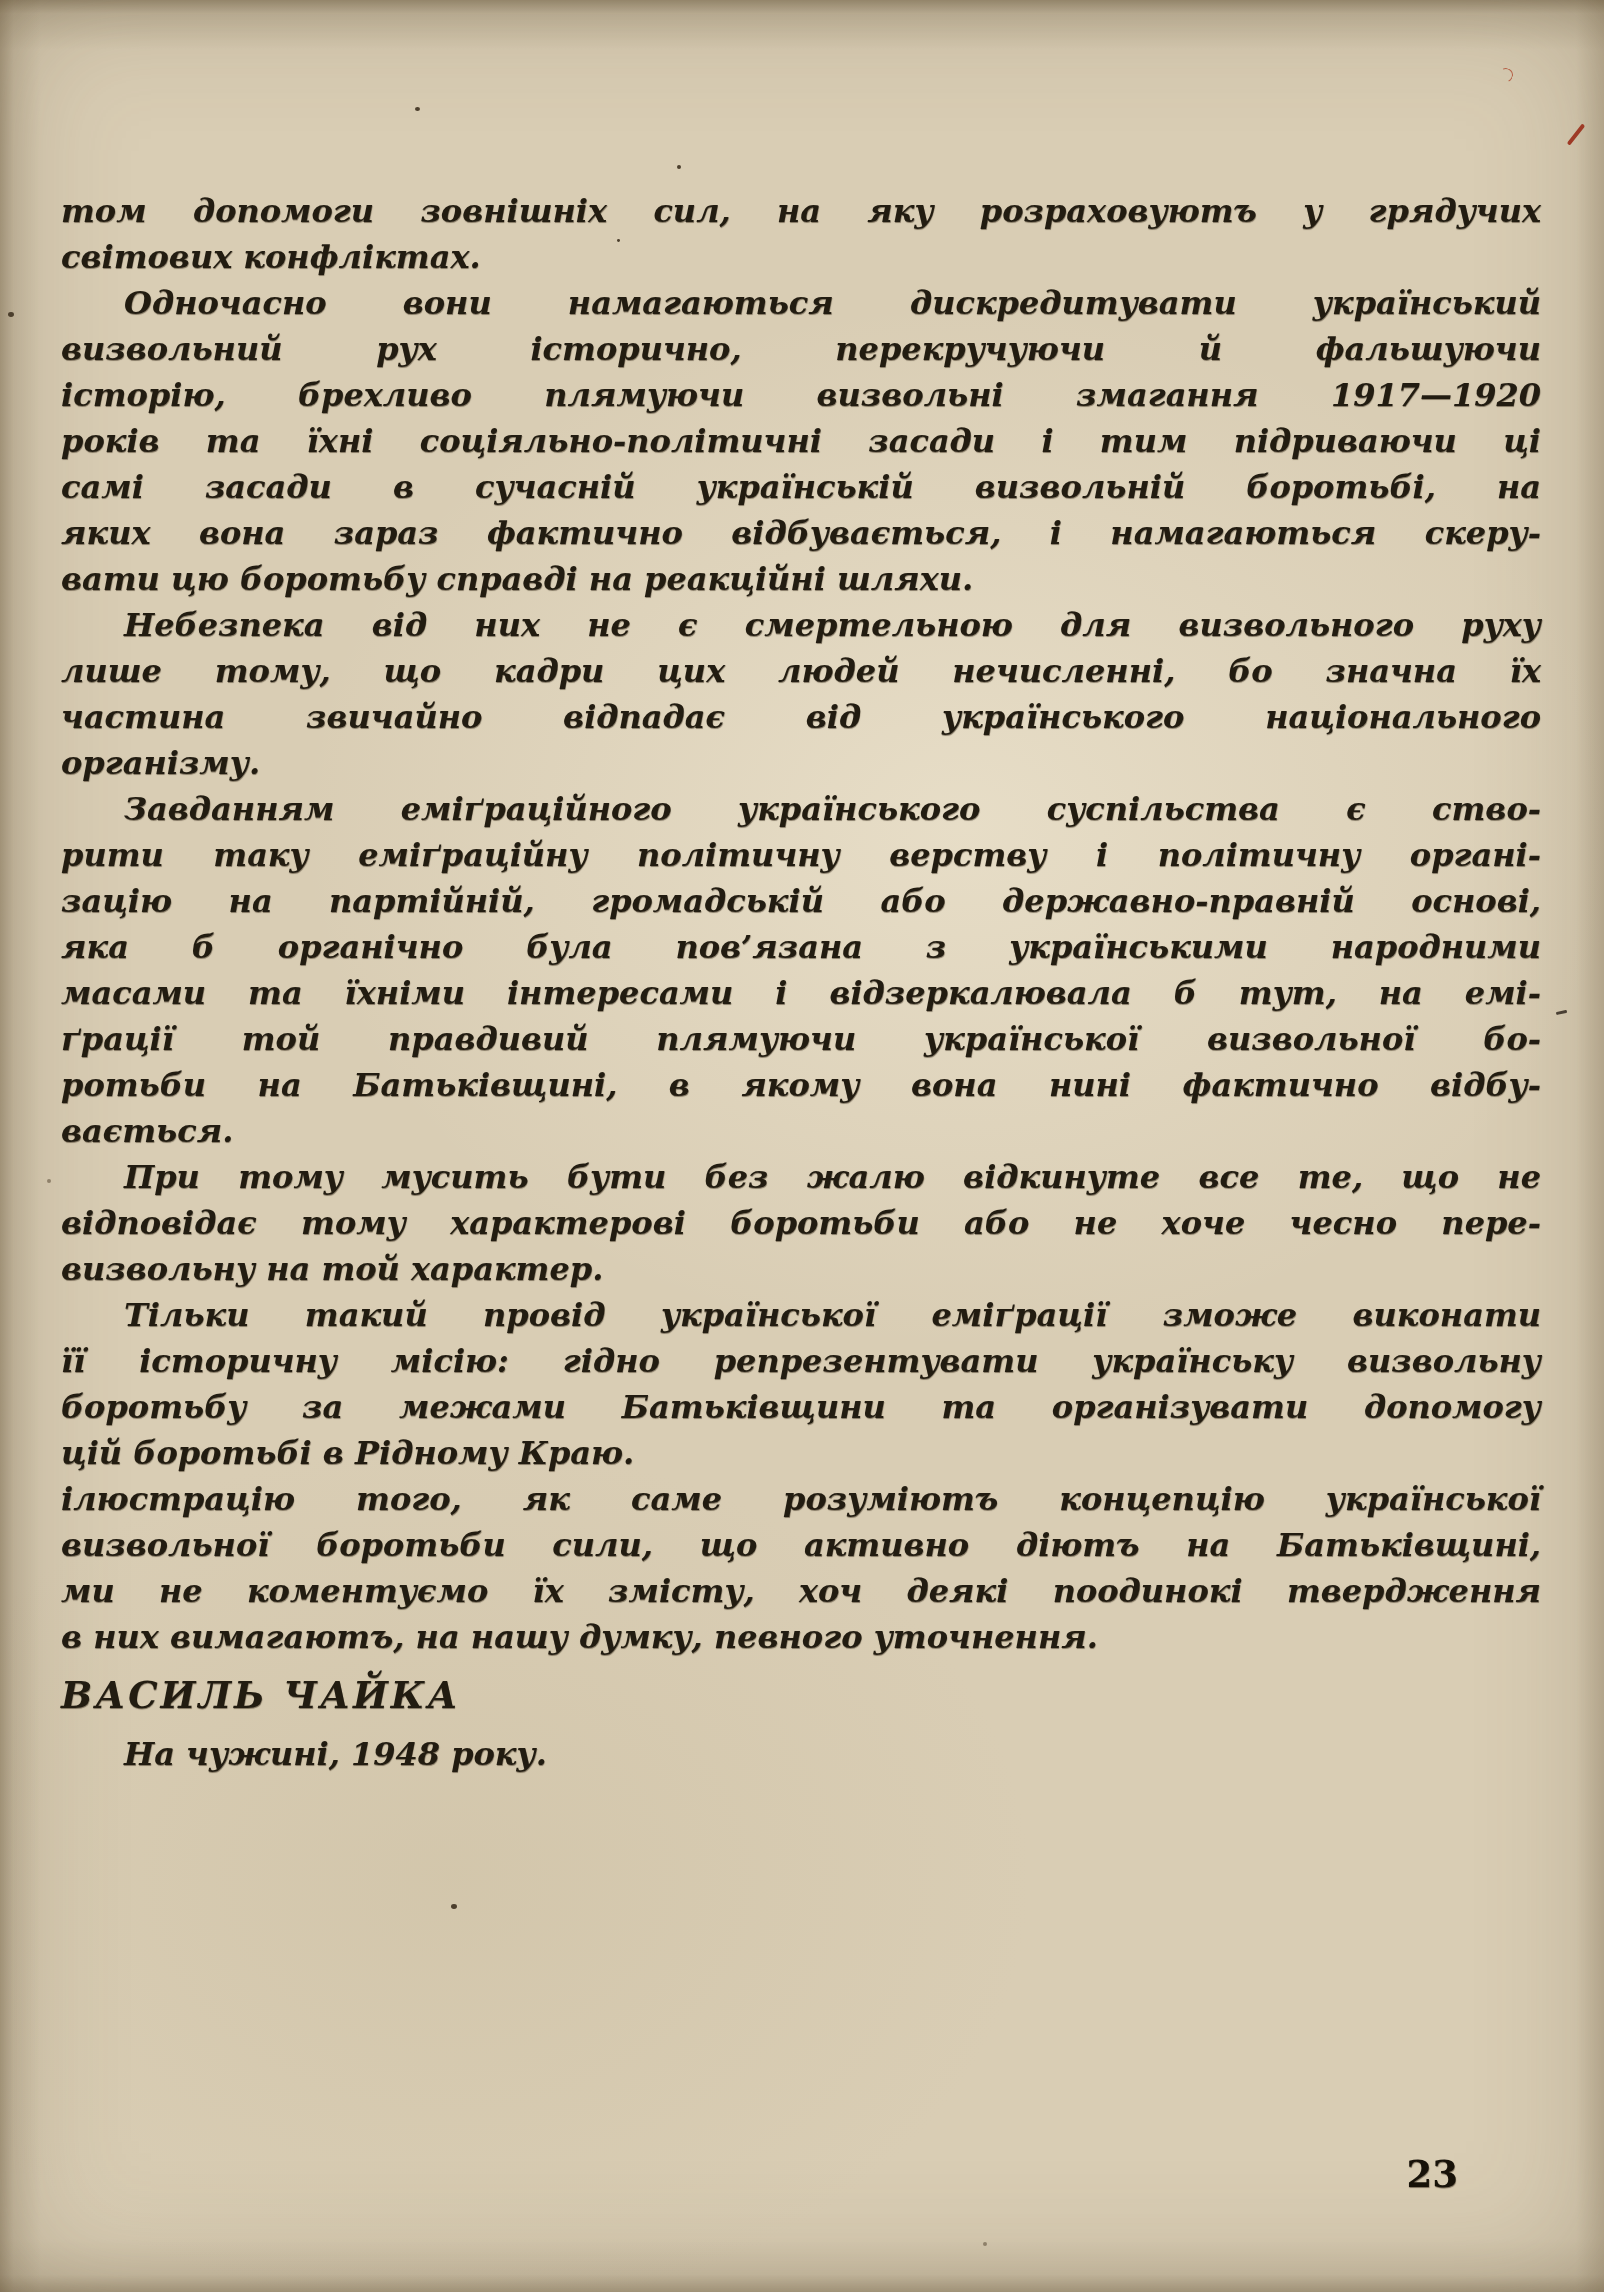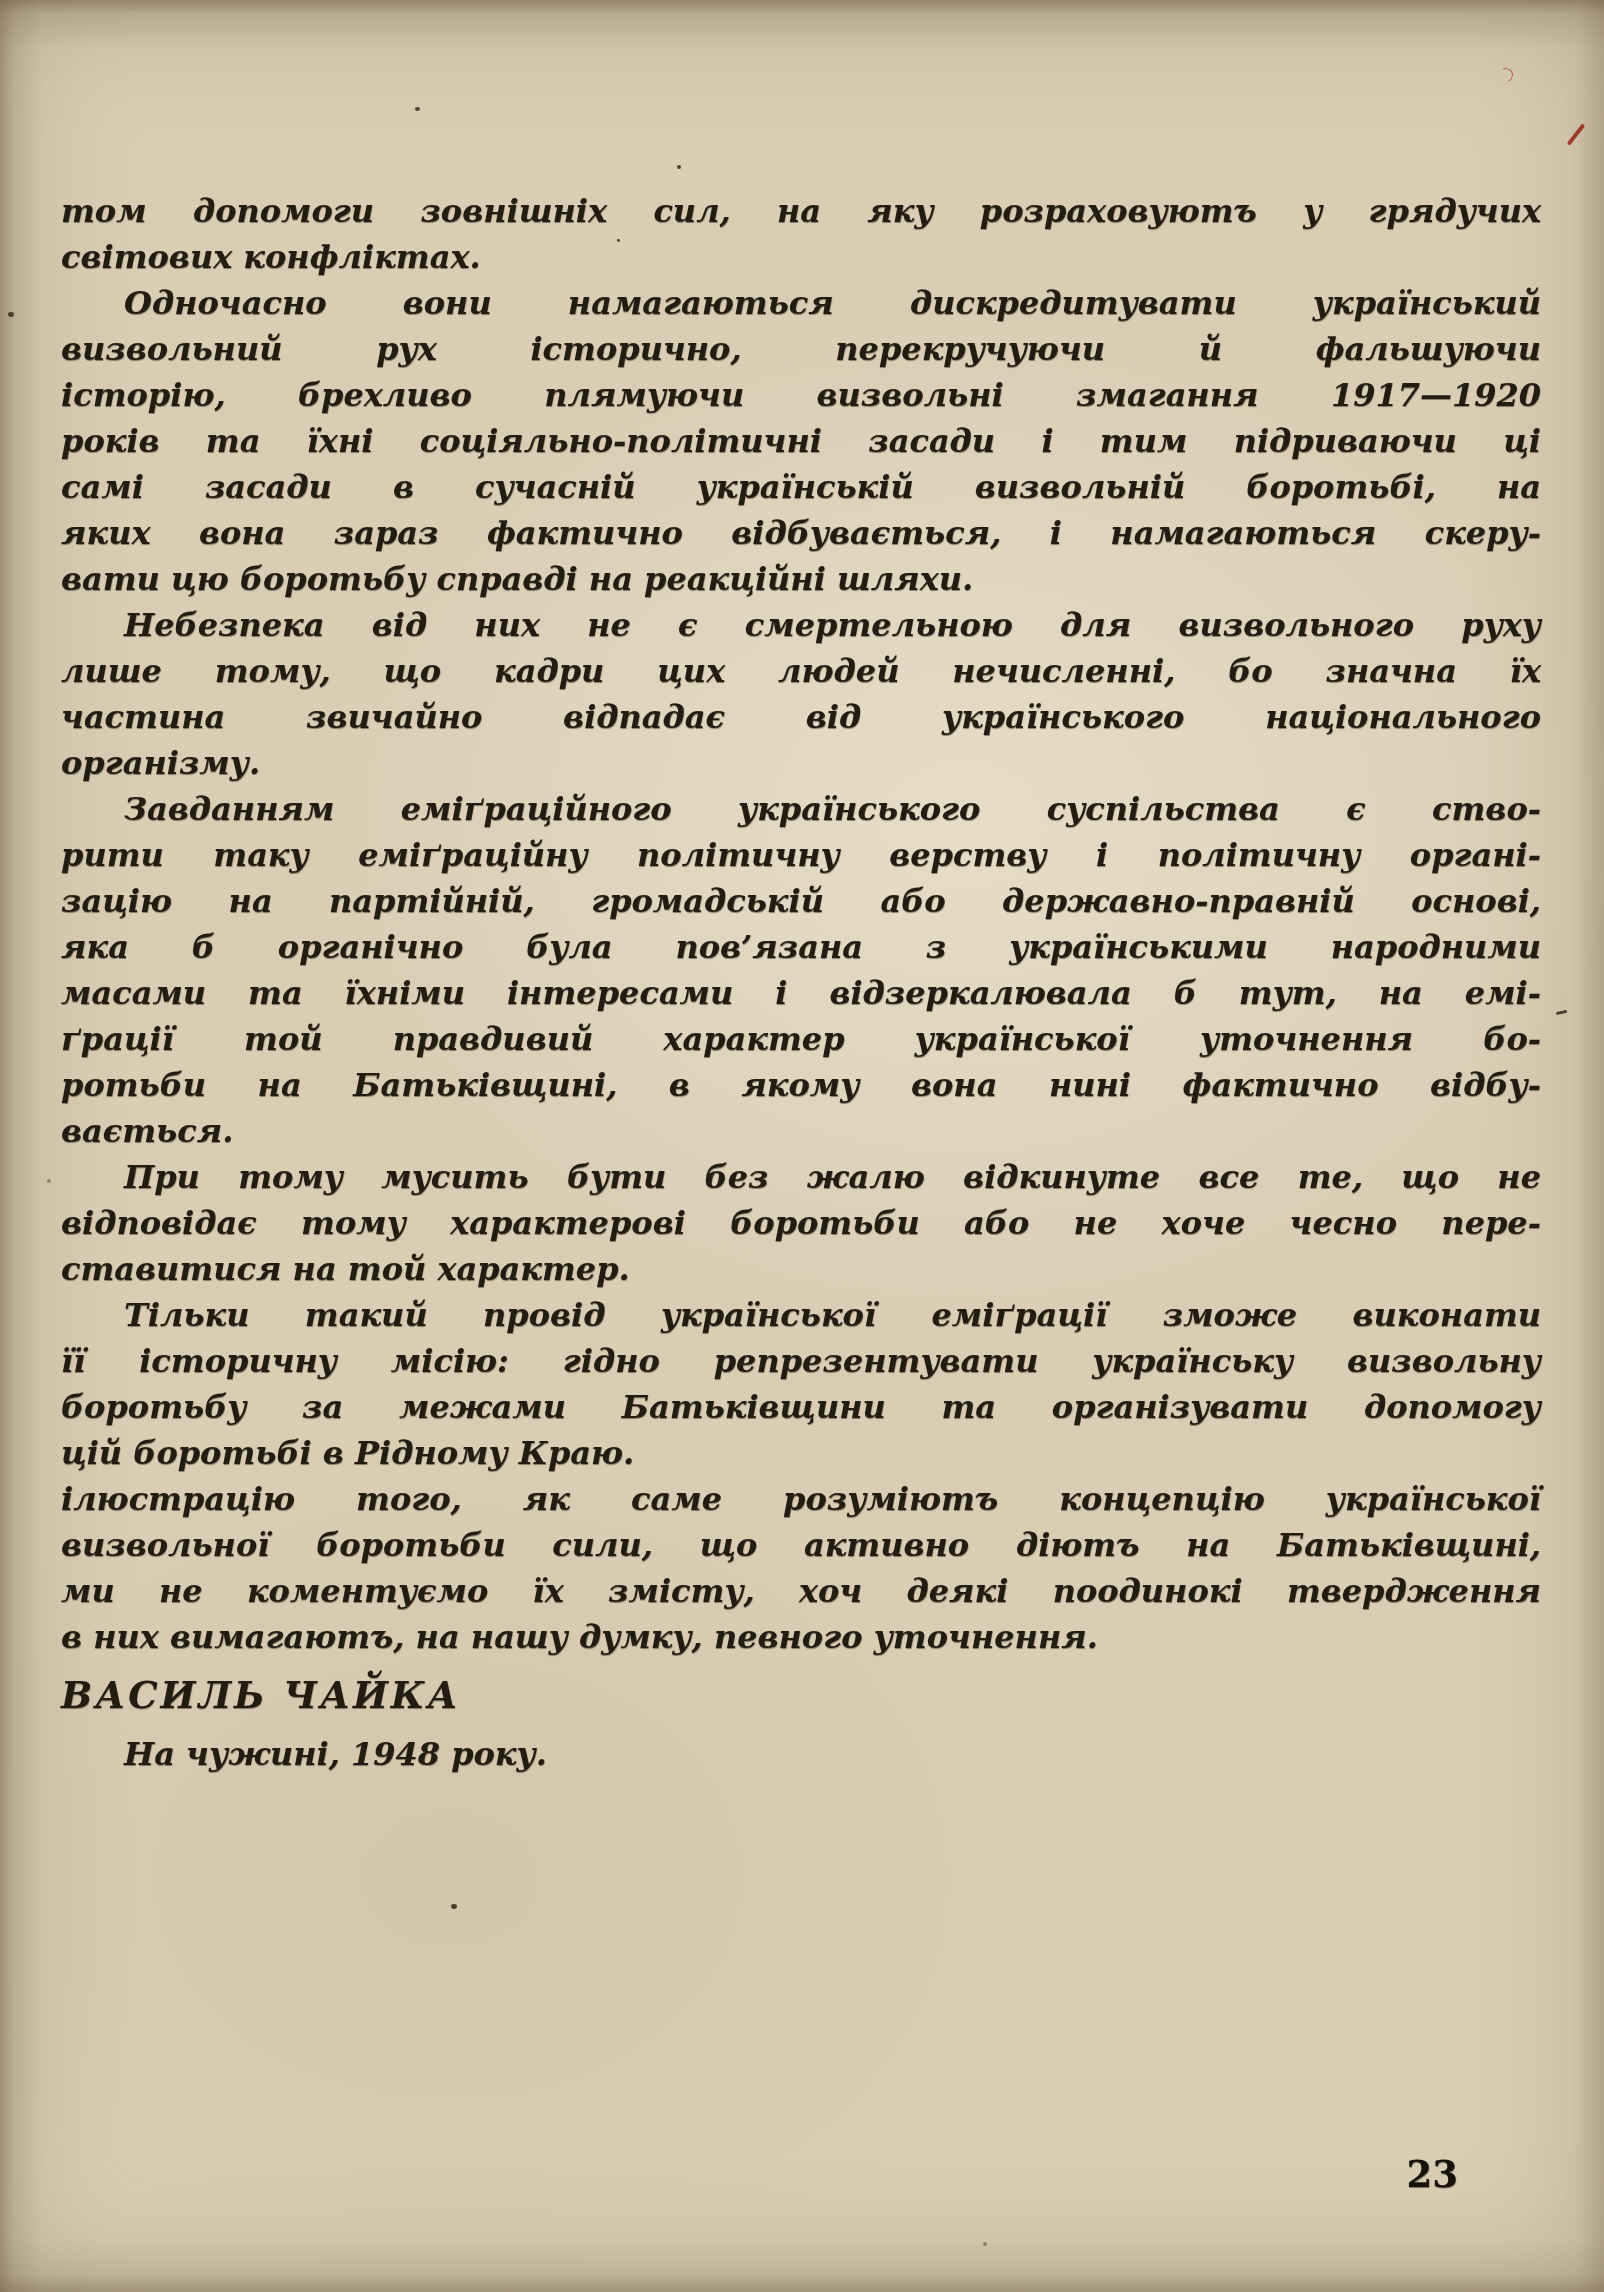--- a/index.html
+++ b/index.html
@@ -114,28 +114,28 @@
         <div class="line">лише тому, що кадри цих людей нечисленні, бо значна їх</div>
         <div class="line">частина звичайно відпадає від українського національного</div>
         <div class="line last">організму.</div>
       </div>
       <div class="para">
         <div class="line indent">Завданням еміґраційного українського суспільства є ство-</div>
         <div class="line">рити таку еміґраційну політичну верству і політичну органі-</div>
         <div class="line">зацію на партійній, громадській або державно-правній основі,</div>
         <div class="line">яка б органічно була пов’язана з українськими народними</div>
         <div class="line">масами та їхніми інтересами і відзеркалювала б тут, на емі-</div>
-        <div class="line">ґрації той правдивий характер української уточнення бо-</div>
+        <div class="line">ґрації той правдивий плямуючи української визвольної бо-</div>
         <div class="line">ротьби на Батьківщині, в якому вона нині фактично відбу-</div>
         <div class="line last">вається.</div>
       </div>
       <div class="para">
         <div class="line indent">При тому мусить бути без жалю відкинуте все те, що не</div>
         <div class="line">відповідає тому характерові боротьби або не хоче чесно пере-</div>
-        <div class="line last">ставитися на той характер.</div>
+        <div class="line last">визвольну на той характер.</div>
       </div>
       <div class="para">
         <div class="line indent">Тільки такий провід української еміґрації зможе виконати</div>
         <div class="line">її історичну місію: гідно репрезентувати українську визвольну</div>
         <div class="line">боротьбу за межами Батьківщини та організувати допомогу</div>
         <div class="line last">цій боротьбі в Рідному Краю.</div>
       </div>
       <div class="para">
         <div class="line">ілюстрацію того, як саме розуміютъ концепцію української</div>
         <div class="line">визвольної боротьби сили, що активно діютъ на Батьківщині,</div>

